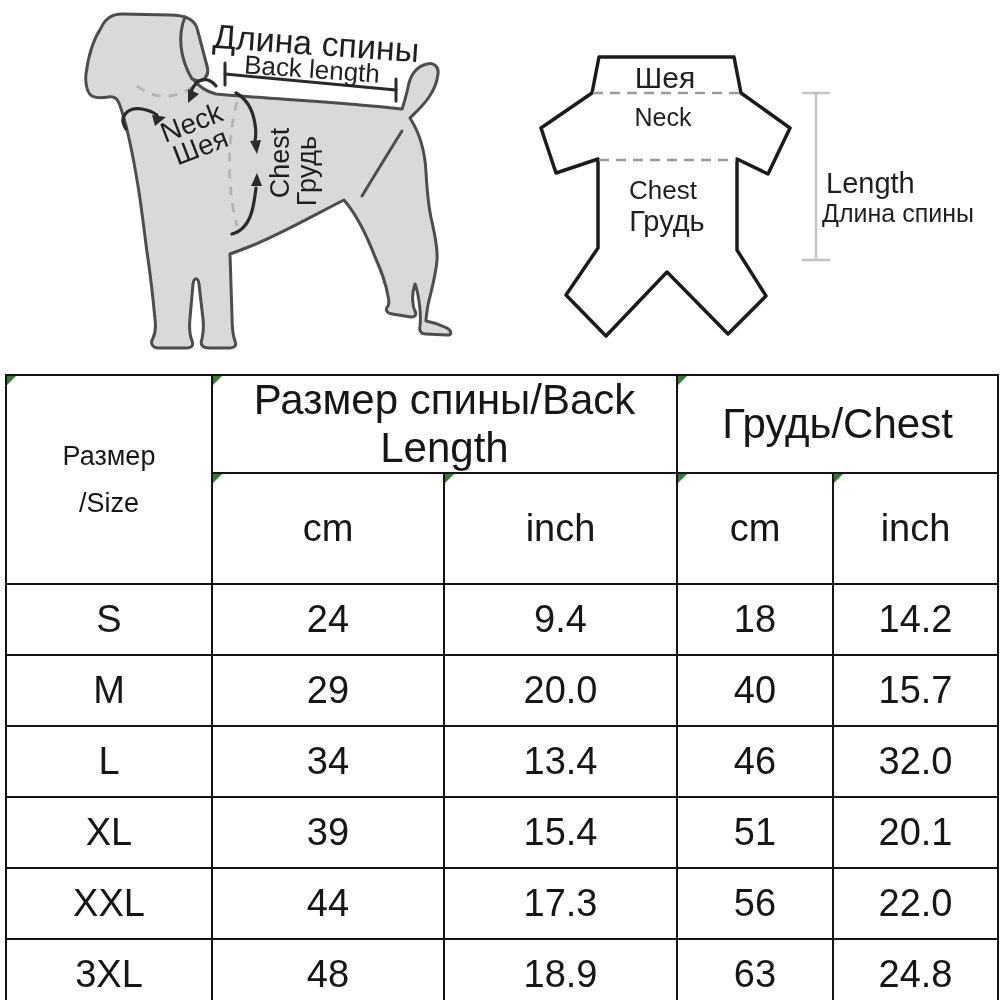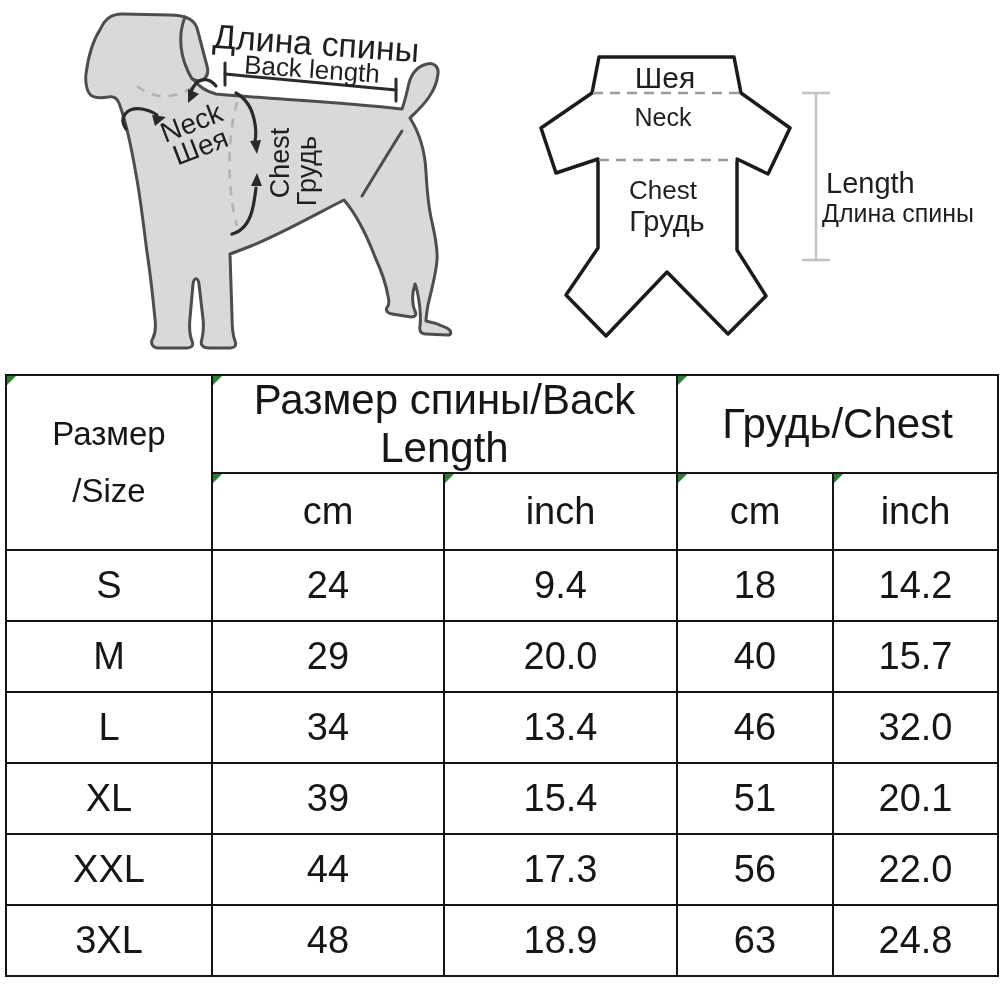--- a/index.html
+++ b/index.html
@@ -6,24 +6,24 @@
   body{width:1000px;height:1000px;position:relative;overflow:hidden;
        font-family:"Liberation Sans",sans-serif;color:#161616;}
   #diagrams{position:absolute;left:0;top:0;}
   svg text{font-family:"Liberation Sans",sans-serif;fill:#1f1f1f;}
   #size-table{position:absolute;left:5px;top:374px;border-collapse:collapse;
               table-layout:fixed;width:992px;background:#fff;}
   #size-table th,#size-table td{border:2px solid #141414;text-align:center;
               vertical-align:middle;padding:0;position:relative;font-weight:normal;}
   #size-table td{font-size:38px;}
   #size-table .r-head1{height:95px;}
-  #size-table .r-head2{height:77px;}
+  #size-table .r-head2{height:111px;}
   #size-table .r-data{height:71px;}
   #size-table{border-left:2px solid #8f8f8f;border-right:2px solid #8f8f8f;}
-  .corner-cell{font-size:33px;line-height:1.72;}
+  .corner-cell{font-size:27px;line-height:1.72;}
   .group-cell{font-size:42px;}
   .unit-cell{font-size:38px;}
   .flag{position:absolute;left:0;top:0;width:9px;height:9px;background:#2f7d31;
         -webkit-clip-path:polygon(0 0,100% 0,0 100%);clip-path:polygon(0 0,100% 0,0 100%);}
 </style>
 </head>
 <body>
 
 <svg id="diagrams" width="1000" height="373" viewBox="0 0 1000 373" xmlns="http://www.w3.org/2000/svg">
 

